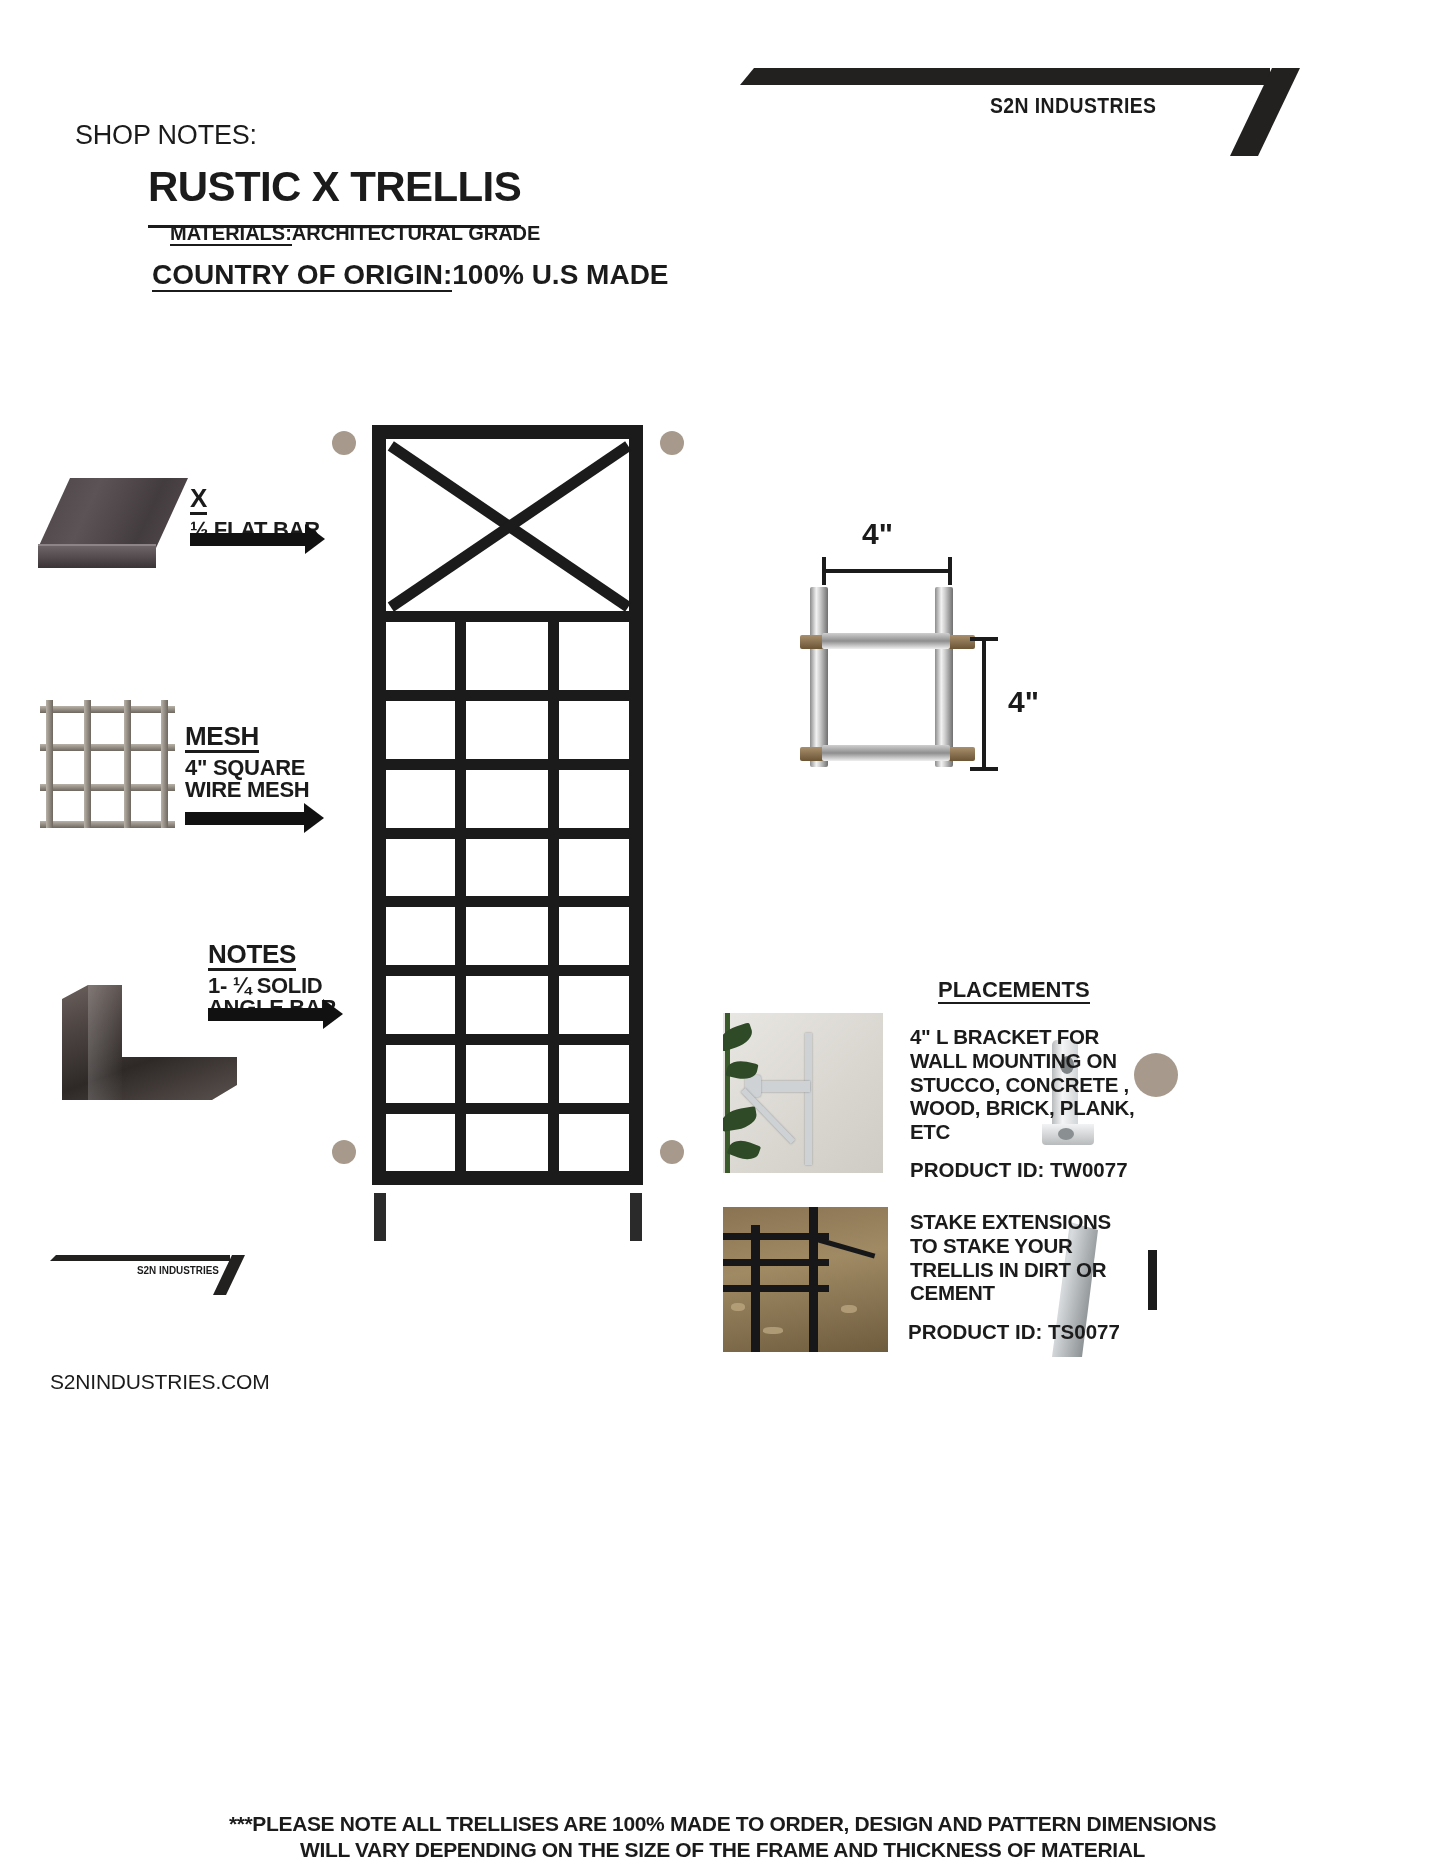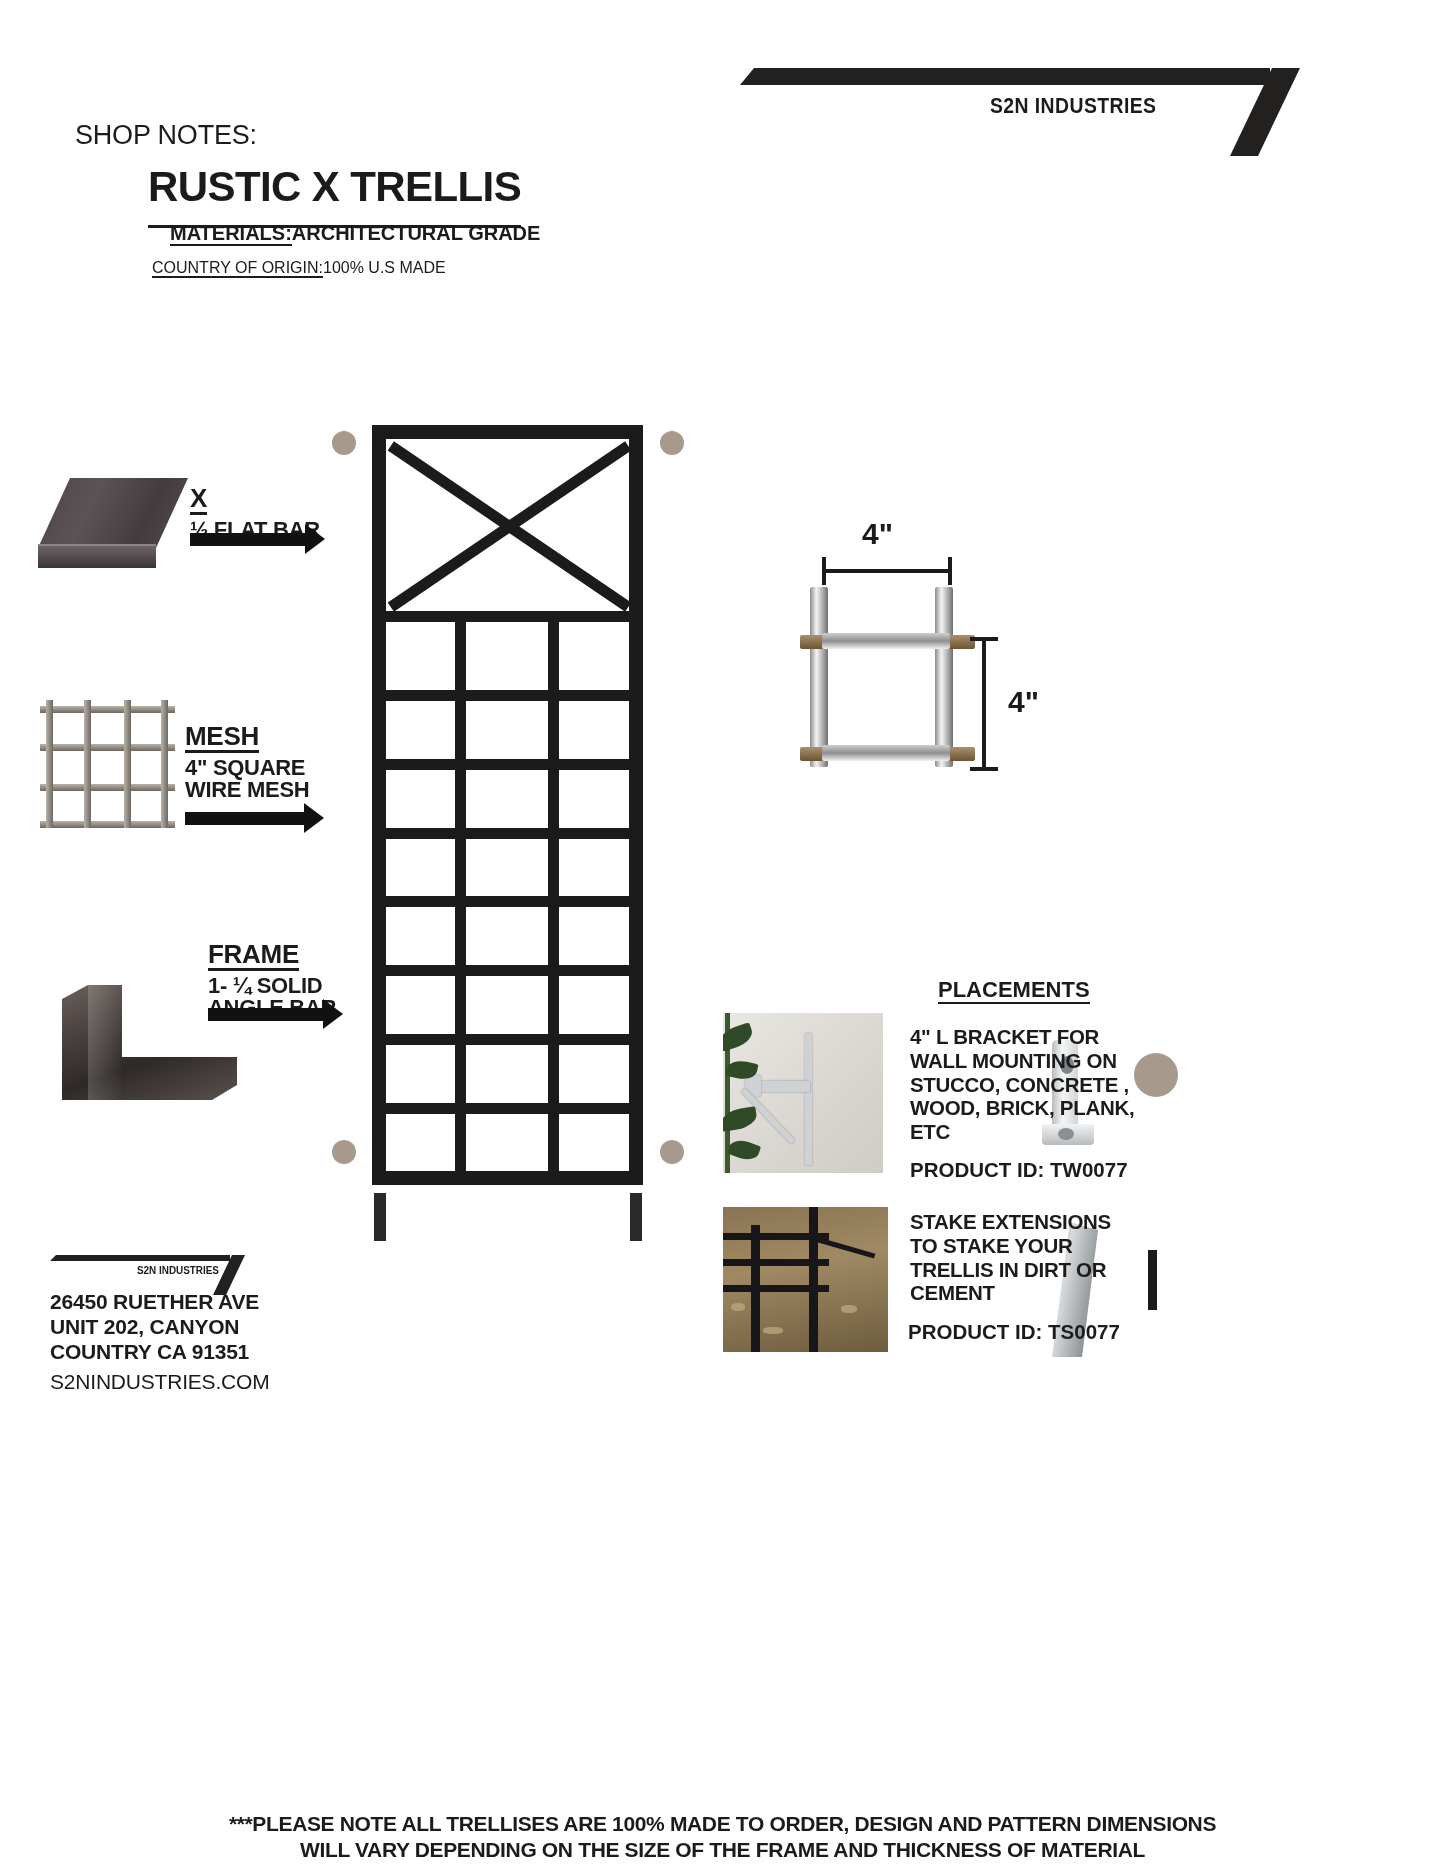--- a/index.html
+++ b/index.html
@@ -34,21 +34,21 @@
     white-space: nowrap;
   }
 
   
   #shop-notes-label { left: 75px; top: 120px; font-size: 27px; font-weight: 400; letter-spacing:-.2px; }
   #doc-title {
     left: 148px; top: 163px; font-size: 42px; font-weight: 700;
     letter-spacing: -.6px; border-bottom: 3px solid #1b1b1b; padding-bottom: 14px;
   }
   #materials-row { left: 148px; top: 222px; font-size: 20px; font-weight: 700; white-space: nowrap; margin-left: 22px; }
-  #origin-row    { left: 152px; top: 259px; font-size: 16px; font-weight: 400; white-space: nowrap; }
+  #origin-row    { left: 152px; top: 259px; font-size: 28px; font-weight: 700; white-space: nowrap; }
   .u { border-bottom: 2px solid #1b1b1b; padding-bottom: 0px; }
 
   
   .callout-text { font-weight: 700; line-height: 1.02; letter-spacing: -.3px; }
   .callout-head { font-size: 26px; font-weight: 700; display:inline-block;
                   border-bottom: 3px solid #1b1b1b; }
   .callout-sub  { font-size: 22px; font-weight: 700; }
 
   .arrow { position: absolute; height: 13px; background: #111; }
   .arrow::after {
@@ -252,21 +252,21 @@
     <div class="callout-sub" style="margin-top:4px;">4" SQUARE</div>
     <div class="callout-sub">WIRE MESH</div>
   </div>
   <div class="arrow" style="left:185px; top:812px; width:122px;"></div>
 
   <div class="abs" id="angle-swatch">
     <div class="a"></div>
     <div class="hl"></div>
   </div>
   <div class="abs callout-text" style="left:208px; top:941px;">
-    <div><span class="callout-head">FRAME</span></div>
+    <div><span class="callout-head">NOTES</span></div>
     <div class="callout-sub" style="margin-top:4px;">1- ¼ SOLID</div>
     <div class="callout-sub" style="text-align:right;">ANGLE BAR</div>
   </div>
   <div class="arrow" style="left:208px; top:1008px; width:118px;"></div>
 
   <div class="abs" id="trellis">
 
     <div class="frame" style="left:0;   top:0;    width:14px; height:760px;"></div>
     <div class="frame" style="left:257px; top:0;  width:14px; height:760px;"></div>
     <div class="frame" style="left:0;   top:0;    width:271px; height:14px;"></div>
@@ -376,25 +376,20 @@
 
   <div class="abs" id="dot-right"></div>
   <div class="abs" id="tick-right"></div>
 
   <div class="abs" id="footer-logo">
     <div class="bar"></div>
     <div class="slash"></div>
     <div class="brand">S2N INDUSTRIES</div>
   </div>
 
-  <div class="abs" id="address">
-    <div>26450 RUETHER AVE</div>
-    <div>UNIT 202, CANYON</div>
-    <div>COUNTRY CA 91351</div>
-  </div>
   <div class="abs" id="website">S2NINDUSTRIES.COM</div>
 
   <div class="abs" id="disclaimer">
     <span class="l">***PLEASE NOTE ALL TRELLISES ARE 100% MADE TO ORDER, DESIGN AND PATTERN DIMENSIONS</span>
     <span class="l">WILL VARY DEPENDING ON THE SIZE OF THE FRAME AND THICKNESS OF MATERIAL</span>
   </div>
 
 </div>
 
 </body></html>

